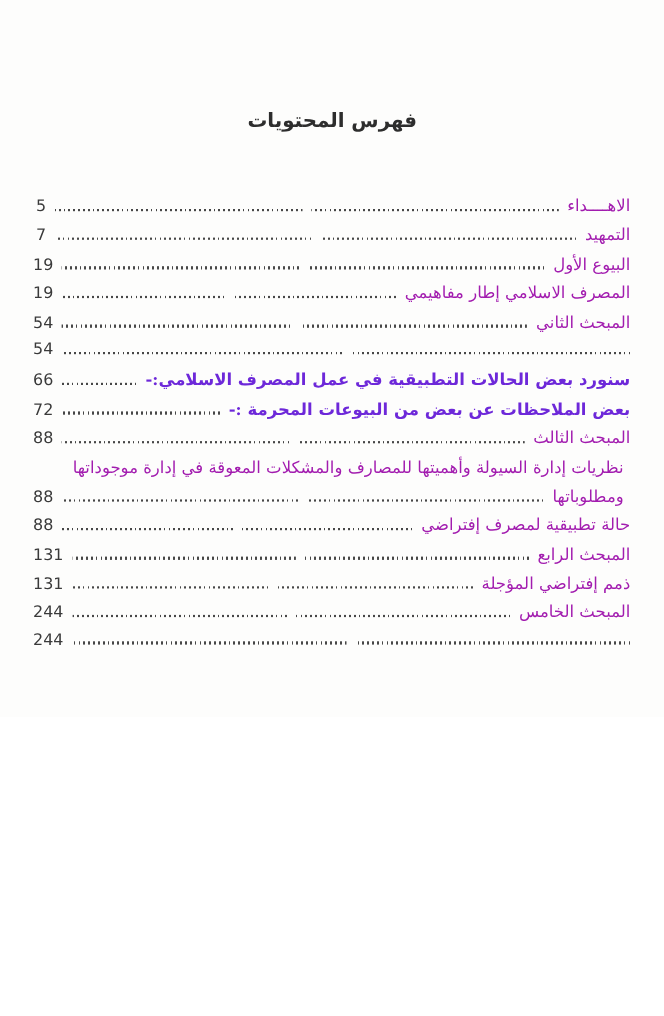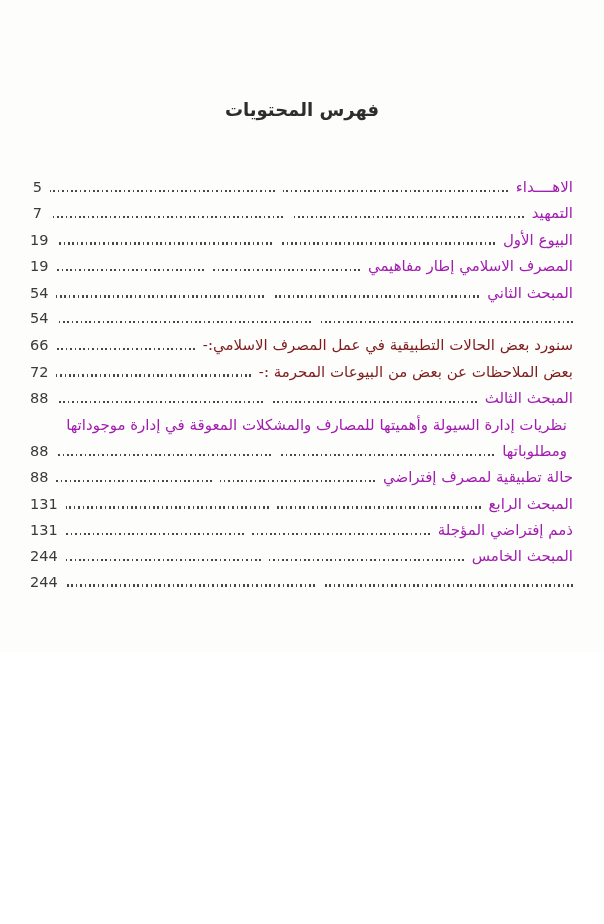--- a/index.html
+++ b/index.html
@@ -39,22 +39,22 @@
     direction: rtl;
   }
   .label {
     font-size: 15px;
     color: #a21caf;
     white-space: nowrap;
     line-height: 1.2;
   }
   .row.alt .label {
     font-family: "DejaVu Serif", "Liberation Serif", "DejaVu Sans", serif;
-    font-weight: 400;
-    color: #7f1d1d;
+    font-weight: 700;
+    color: #6d28d9;
   }
   .seg {
     flex: 1 1 0;
     height: 2.4px;
     margin-bottom: -1px;
     background-image: repeating-linear-gradient(to left,
       #474747 0 1.6px, transparent 1.6px 4.4px);
   }
   .row.indent { padding-right: 6px; }
   .pagenum {

